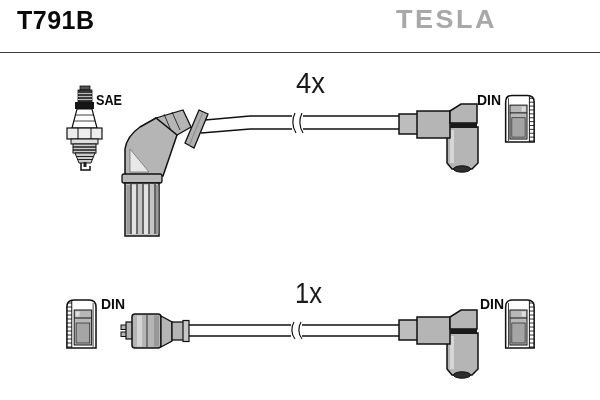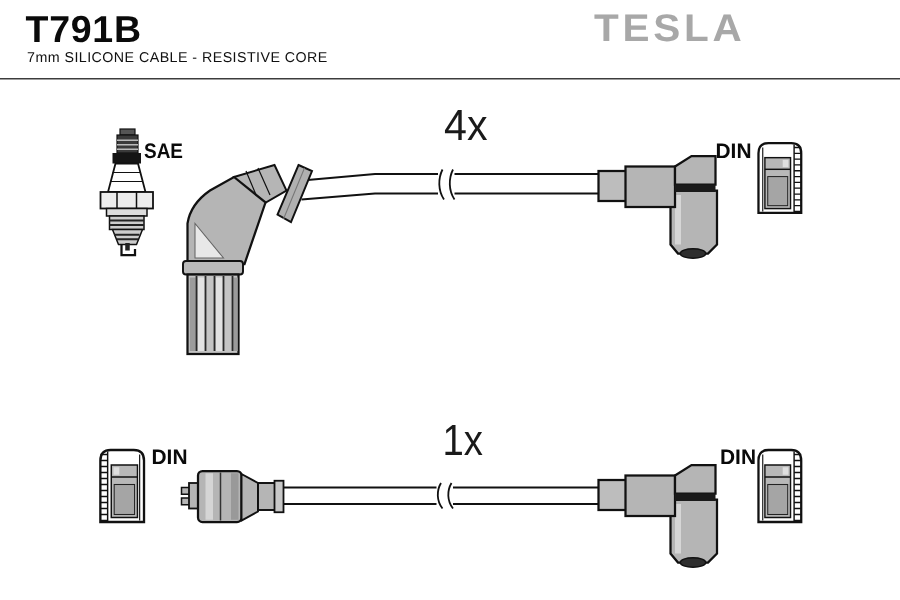--- a/index.html
+++ b/index.html
@@ -14,21 +14,20 @@
   text{font-family:"Liberation Sans", sans-serif;}
   .qty{font-size:29px;fill:#1a1a1a;font-weight:400;}
   .conn-label{font-size:14px;font-weight:700;fill:#0a0a0a;}
 </style>
 </head>
 <body>
 
 <div id="stage">
 
   <div class="hdr-part">T791B</div>
-  <div class="hdr-sub">7mm SILICONE CABLE - RESISTIVE CORE</div>
   <div class="hdr-logo">TESLA</div>
   <div class="hdr-line"></div>
 
   <svg width="600" height="400" viewBox="0 0 600 400">
     <defs>
 
       <g id="din-conn">
         <path d="M3,51 L3,10 Q3,3 10,3 L26,3 Q33,3 33,10 L33,51 Z" fill="#ffffff" stroke="#111" stroke-width="1.6"></path>
         <path d="M8,4 L8,51" stroke="#111" stroke-width="1"></path>
         <path d="M3 6h5 M3 10h5 M3 14h5 M3 18h5 M3 22h5 M3 26h5 M3 30h5 M3 34h5 M3 38h5 M3 42h5 M3 46h5 M3 50h5" stroke="#111" stroke-width=".9"></path>

